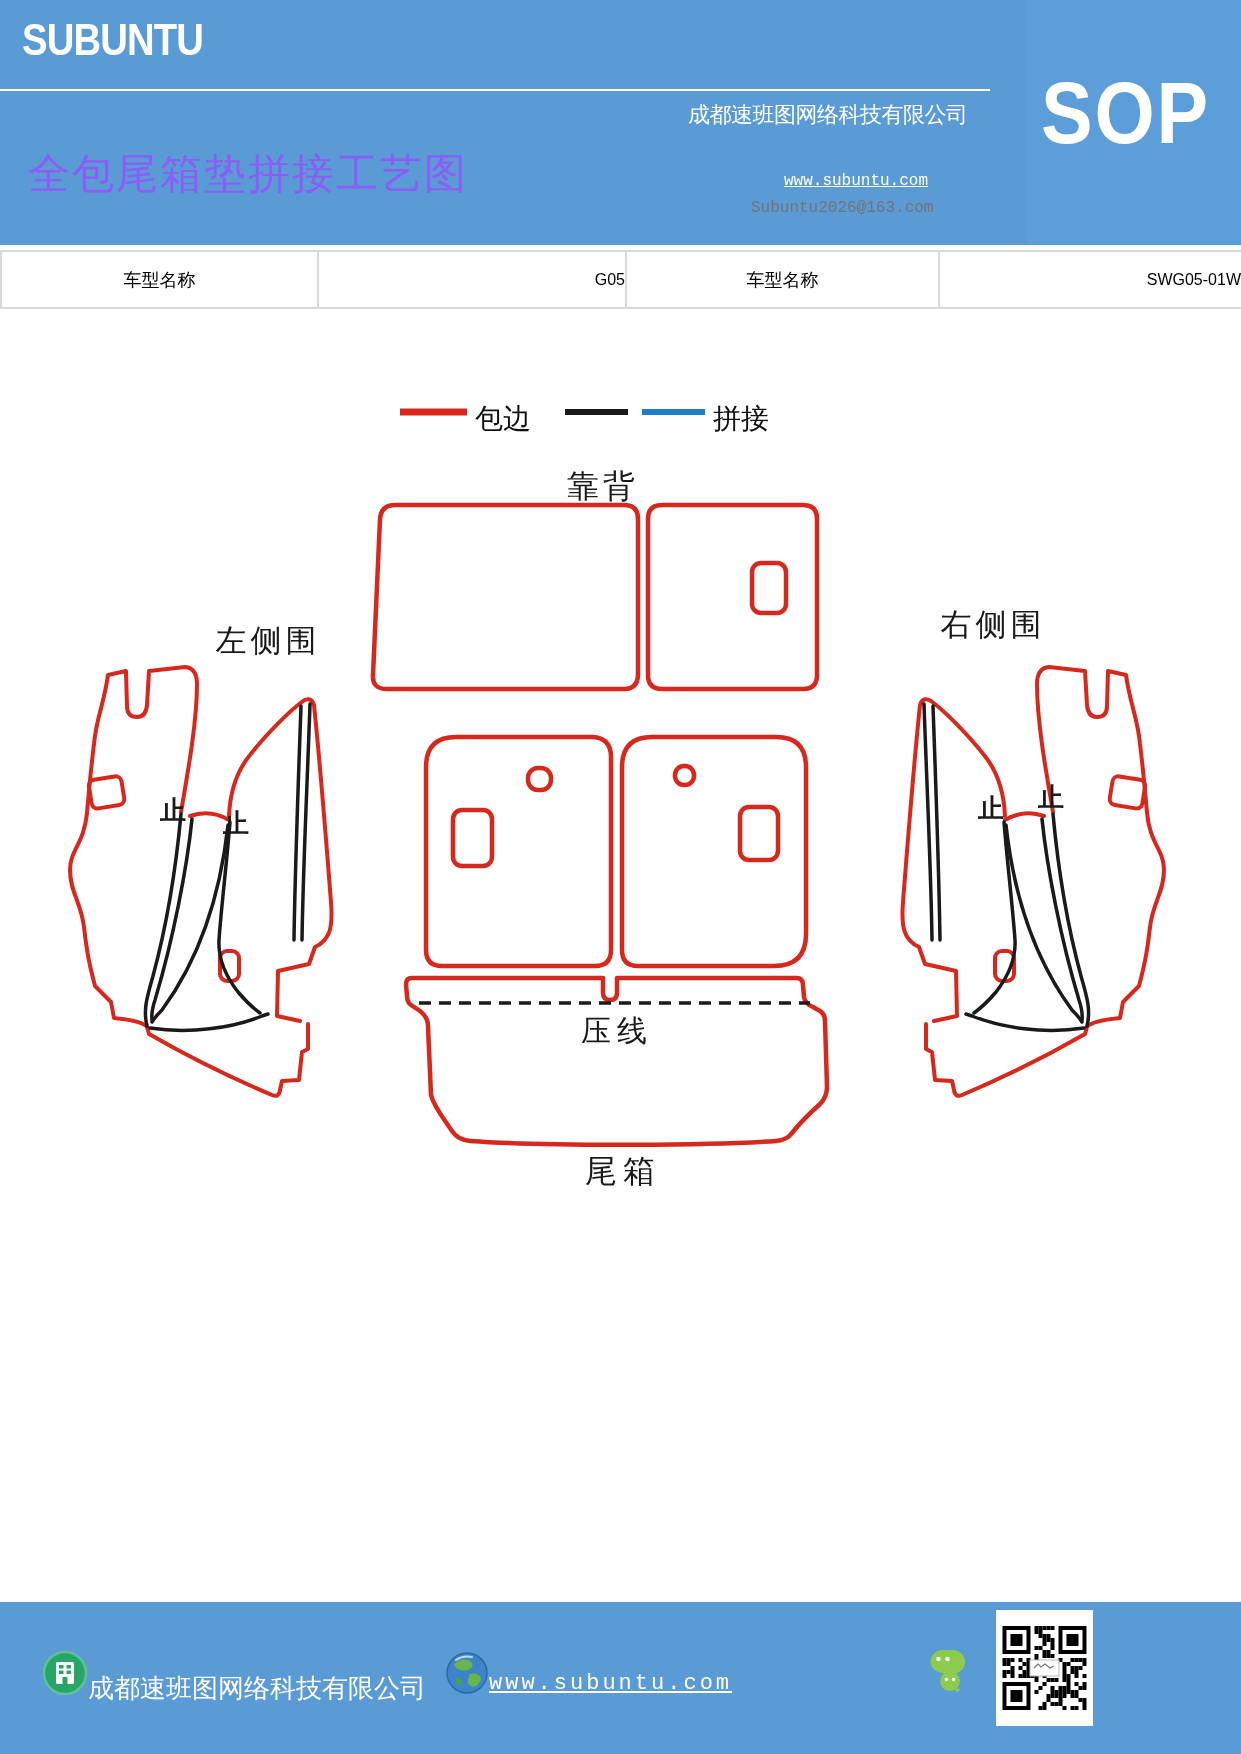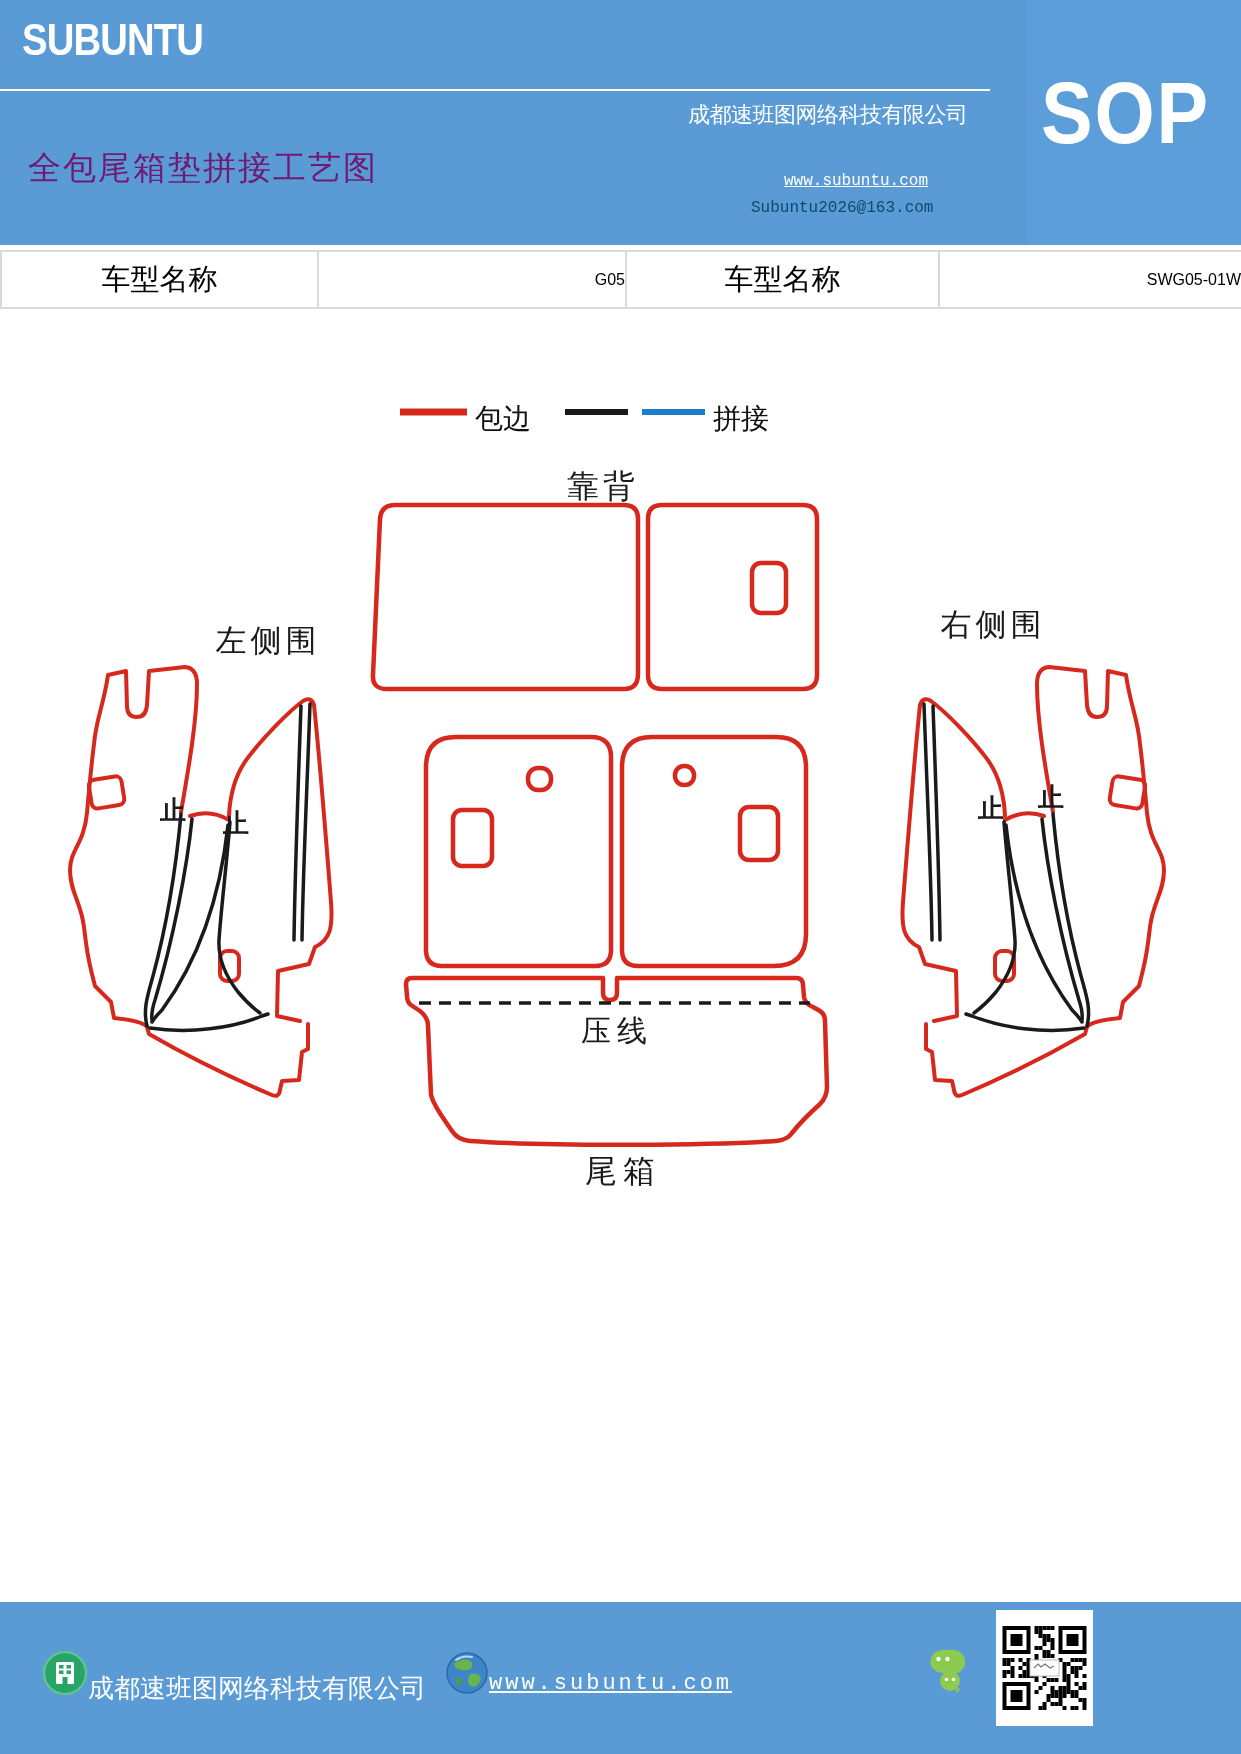--- a/index.html
+++ b/index.html
@@ -9,36 +9,36 @@
   }
   .abs{position:absolute;}
 
   
   .header-band{left:0;top:0;width:1241px;height:245px;background:#5b9bd5;}
   .sop-box{left:1027px;top:0;width:214px;height:245px;background:#5c9ed9;}
   .brand{left:22px;top:14px;color:#fff;font-size:45px;font-weight:800;
          letter-spacing:-1px;transform:scaleX(.85);transform-origin:left top;
          font-family:"Liberation Sans",sans-serif;}
   .header-rule{left:0;top:89px;width:990px;height:2px;background:#ffffff;}
-  .doc-title{left:28px;top:146px;color:#701a75;font-size:33px;letter-spacing:2px;
+  .doc-title{left:28px;top:146px;color:#8b5cf6;font-size:42px;letter-spacing:2px;
              font-family:"Liberation Serif",serif;}
   .header-company{left:688px;top:100px;color:#fff;font-size:22px;letter-spacing:-0.5px;
                   font-family:"Liberation Serif",serif;}
   .header-site{left:784px;top:172px;color:#fff;font-size:16px;
                font-family:"Liberation Mono",monospace;text-decoration:underline;}
-  .header-email{left:751px;top:199px;color:#0c4a6e;font-size:16px;
+  .header-email{left:751px;top:199px;color:#737373;font-size:16px;
                 font-family:"Liberation Mono",monospace;}
   .sop-text{left:1041px;top:62px;color:#fff;font-size:88px;font-weight:800;
             letter-spacing:2px;transform:scaleX(.88);transform-origin:left top;}
 
   
   .info-table{left:0px;top:250px;width:1241px;border-collapse:collapse;table-layout:fixed;}
   .info-table td{
     border:2px solid #d9d9d9;height:55px;text-align:center;vertical-align:middle;
-    font-size:29px;color:#000;padding:0;
+    font-size:18px;color:#000;padding:0;
   }
   .info-table td.latin{font-size:16px;text-align:right;}
 
   
   svg text{font-family:"Liberation Sans",sans-serif;}
 
   
   .footer-band{left:0;top:1602px;width:1241px;height:152px;background:#5b9bd5;}
   .footer-company{left:88px;top:1671px;color:#fff;font-size:26px;
                   font-family:"Liberation Serif",serif;}

